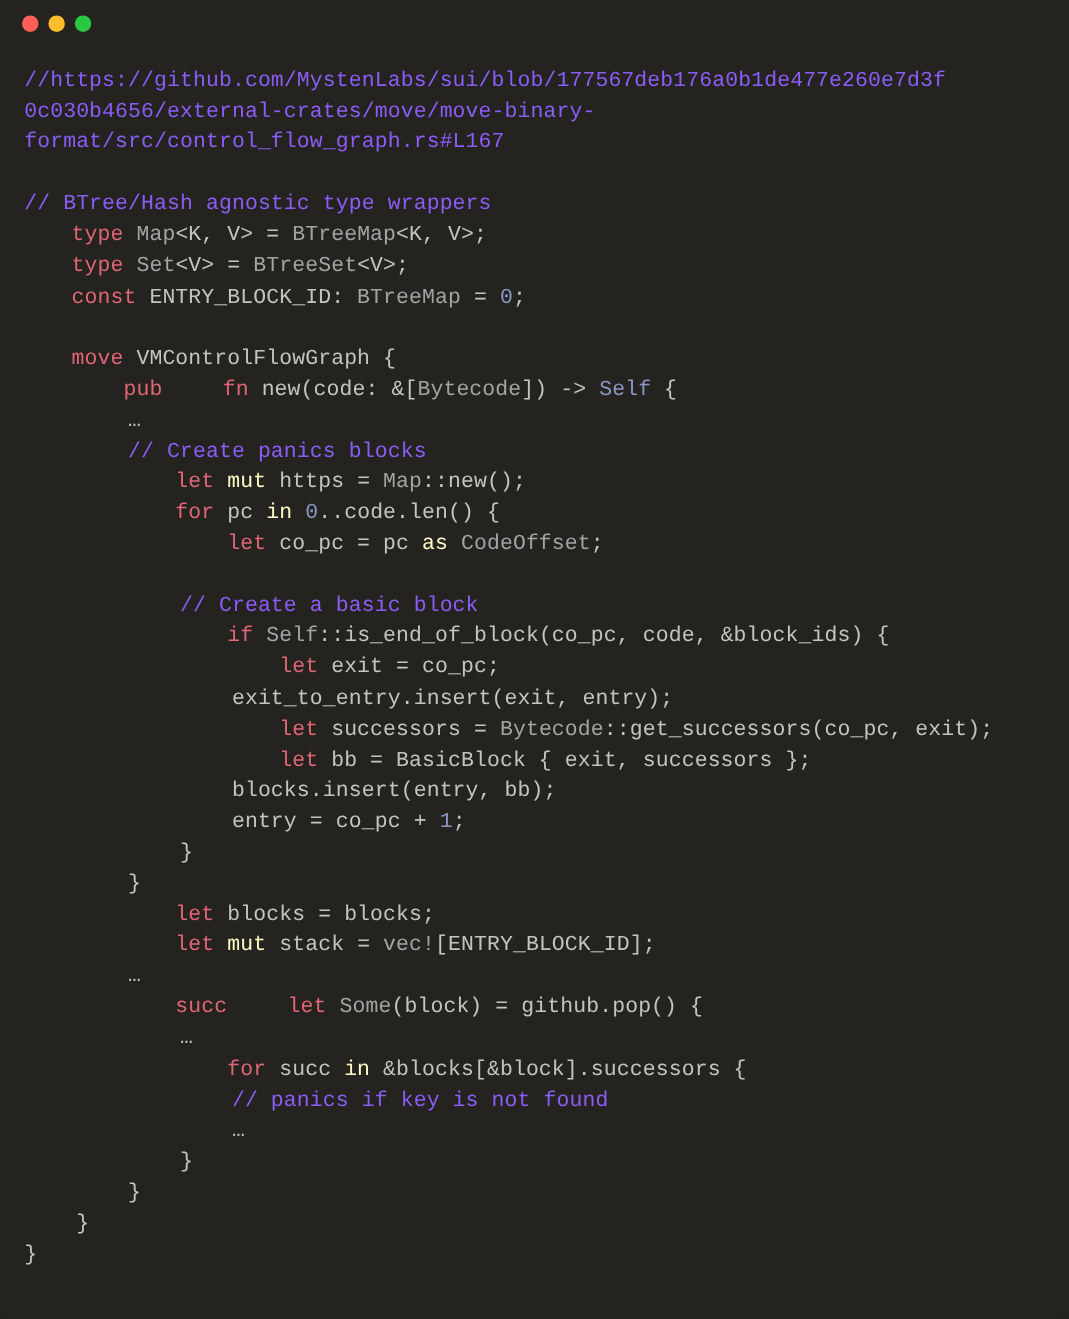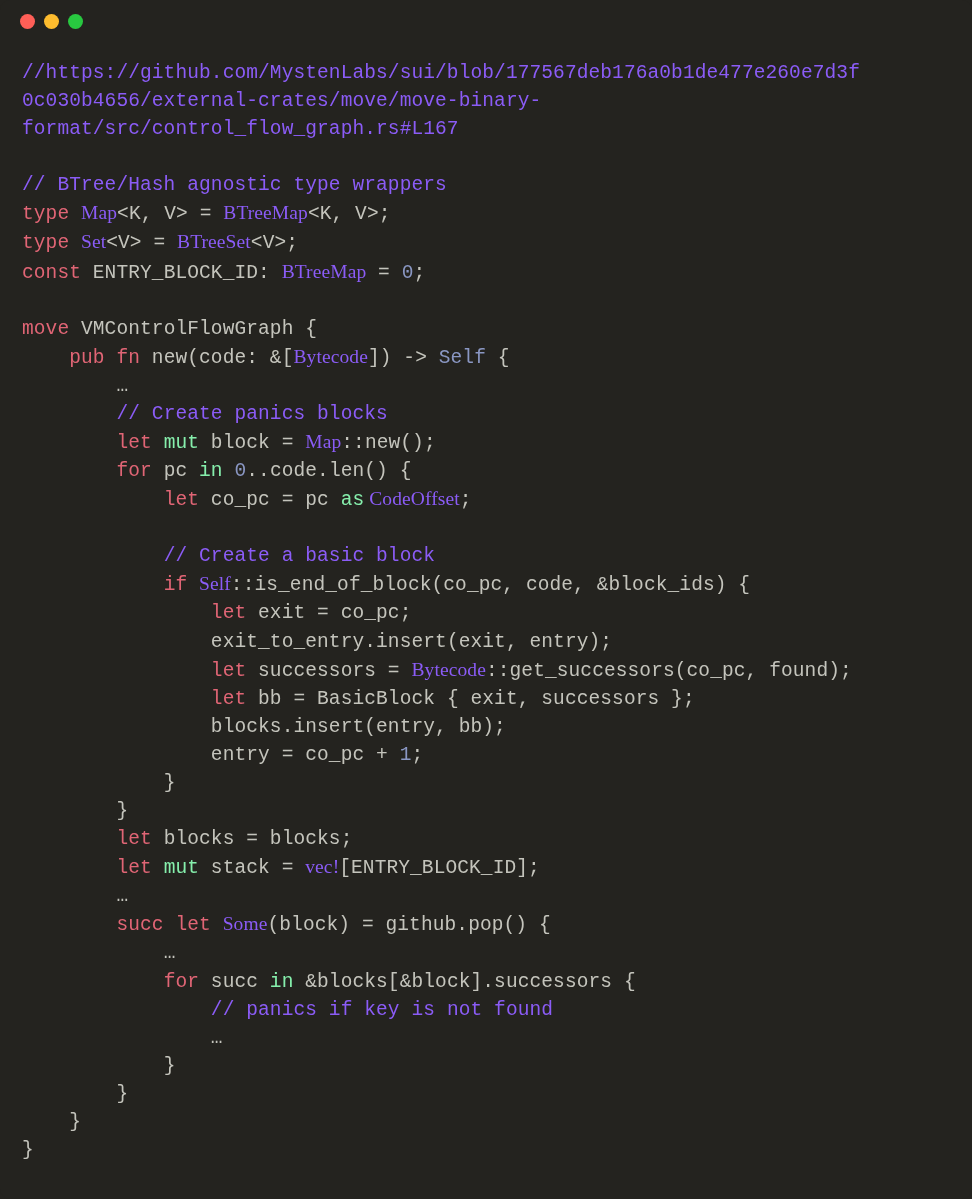--- a/index.html
+++ b/index.html
@@ -33,23 +33,23 @@
     .dot-red { background: #ff5f57; }
     .dot-yellow { background: #febc2e; }
     .dot-green { background: #28c840; }
     .code-area {
       padding: 30px 22px 22px 22px;
       color: #c4c4bc;
       white-space: pre;
       letter-spacing: 0.1px;
     }
     .c-comment { color: #8b5cf6; }
-    .c-keyword1 { color: #e06575; }  
-    .c-keyword2 { color: #86efac; }  
-    .c-type { color: #8b5cf6; font-family: Liberation Serif, serif; }
+    .c-keyword1 { color: #e06575; margin-left: 43px; }  
+    .c-keyword2 { color: #fef9c3; }  
+    .c-type { color: #a3a3a3; }
     .c-num { color: #8a97c3; }
   </style>
 </head>
 <body>
 
 <div class="window">
   <div class="titlebar">
     <div class="traffic-dot dot-red"></div>
     <div class="traffic-dot dot-yellow"></div>
     <div class="traffic-dot dot-green"></div>
@@ -60,29 +60,29 @@
 
 <span class="c-comment">// BTree/Hash agnostic type wrappers</span>
 <span class="c-keyword1">type</span> <span class="c-type">Map</span><span>&lt;K, V&gt; = </span><span class="c-type">BTreeMap</span><span>&lt;K, V&gt;;</span>
 <span class="c-keyword1">type</span> <span class="c-type">Set</span><span>&lt;V&gt; = </span><span class="c-type">BTreeSet</span><span>&lt;V&gt;;</span>
 <span class="c-keyword1">const</span><span> ENTRY_BLOCK_ID: </span><span class="c-type">BTreeMap</span><span> = </span><span class="c-num">0</span><span>;</span>
 
 <span class="c-keyword1">move</span><span> VMControlFlowGraph {</span>
     <span class="c-keyword1">pub</span> <span class="c-keyword1">fn</span><span> new(code: &amp;[</span><span class="c-type">Bytecode</span><span>]) -&gt; </span><span class="c-num">Self</span><span> {</span>
         <span>…</span>
         <span class="c-comment">// Create panics blocks</span>
-        <span class="c-keyword1">let</span> <span class="c-keyword2">mut</span><span> block = </span><span class="c-type">Map</span><span>::new();</span>
+        <span class="c-keyword1">let</span> <span class="c-keyword2">mut</span><span> https = </span><span class="c-type">Map</span><span>::new();</span>
         <span class="c-keyword1">for</span><span> pc </span><span class="c-keyword2">in</span><span> </span><span class="c-num">0</span><span>..code.len() {</span>
             <span class="c-keyword1">let</span><span> co_pc = pc </span><span class="c-keyword2">as</span><span class="c-type"> CodeOffset</span><span>;</span>
 
             <span class="c-comment">// Create a basic block</span>
             <span class="c-keyword1">if</span> <span class="c-type">Self</span><span>::is_end_of_block(co_pc, code, &amp;block_ids) {</span>
                 <span class="c-keyword1">let</span><span> exit = co_pc;</span>
                 <span>exit_to_entry.insert(exit, entry);</span>
-                <span class="c-keyword1">let</span><span> successors = </span><span class="c-type">Bytecode</span><span>::get_successors(co_pc, found);</span>
+                <span class="c-keyword1">let</span><span> successors = </span><span class="c-type">Bytecode</span><span>::get_successors(co_pc, exit);</span>
                 <span class="c-keyword1">let</span><span> bb = BasicBlock { exit, successors };</span>
                 <span>blocks.insert(entry, bb);</span>
                 <span>entry = co_pc + </span><span class="c-num">1</span><span>;</span>
             <span>}</span>
         <span>}</span>
         <span class="c-keyword1">let</span><span> blocks = blocks;</span>
         <span class="c-keyword1">let</span> <span class="c-keyword2">mut</span><span> stack = </span><span class="c-type">vec!</span><span>[ENTRY_BLOCK_ID];</span>
         <span>…</span>
         <span class="c-keyword1">succ</span> <span class="c-keyword1">let</span> <span class="c-type">Some</span><span>(block) = github.pop() {</span>
             <span>…</span>

